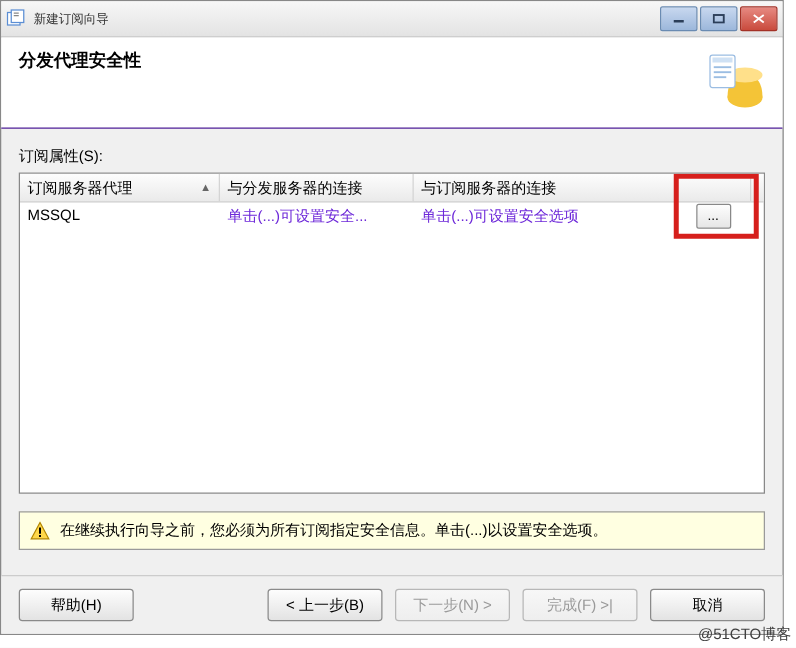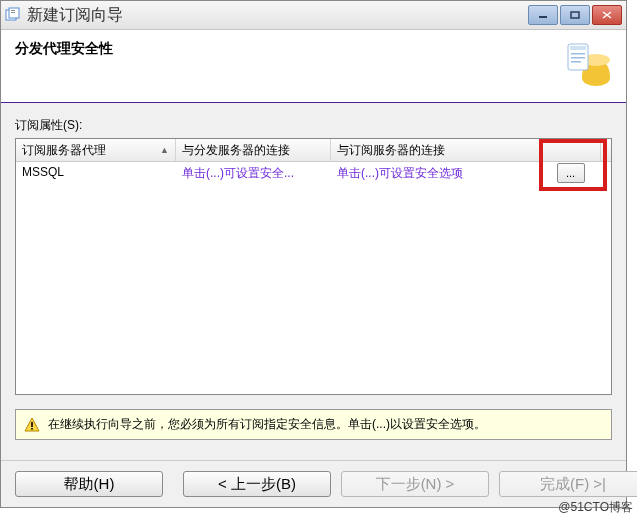--- a/index.html
+++ b/index.html
@@ -29,21 +29,21 @@
     display: flex;
     align-items: center;
     padding: 0 4px;
   }
   .titlebar .appicon {
     width: 16px; height: 16px;
     margin-right: 6px;
     display: flex; align-items: center; justify-content: center;
   }
   .titlebar .title-text {
-    font-size: 16px;
+    font-size: 10px;
     color: #333;
   }
   .win-controls {
     margin-left: auto;
     display: flex;
     gap: 2px;
   }
   .win-btn {
     width: 28px; height: 18px;
     border: 1px solid #6a8bb2;
@@ -180,22 +180,22 @@
     gap: 10px;
   }
   .btn-row .spacer { flex: 1; }
   .push-btn {
     min-width: 90px;
     height: 24px;
     border: 1px solid #8a8a8a;
     border-radius: 3px;
     background: linear-gradient(to bottom,#fdfdfd,#e3e3e3);
     display:flex; align-items:center; justify-content:center;
-    padding: 0 28px;
-    font-size: 15px;
+    padding: 0 0;
+    font-size: 12px;
   }
   .push-btn.disabled {
     color: #9a9a9a;
     border-color: #b7b7b7;
     background: linear-gradient(to bottom,#f7f7f7,#eee);
   }
 
   .watermark {
     position: absolute;
     right: 4px; bottom: 2px;

